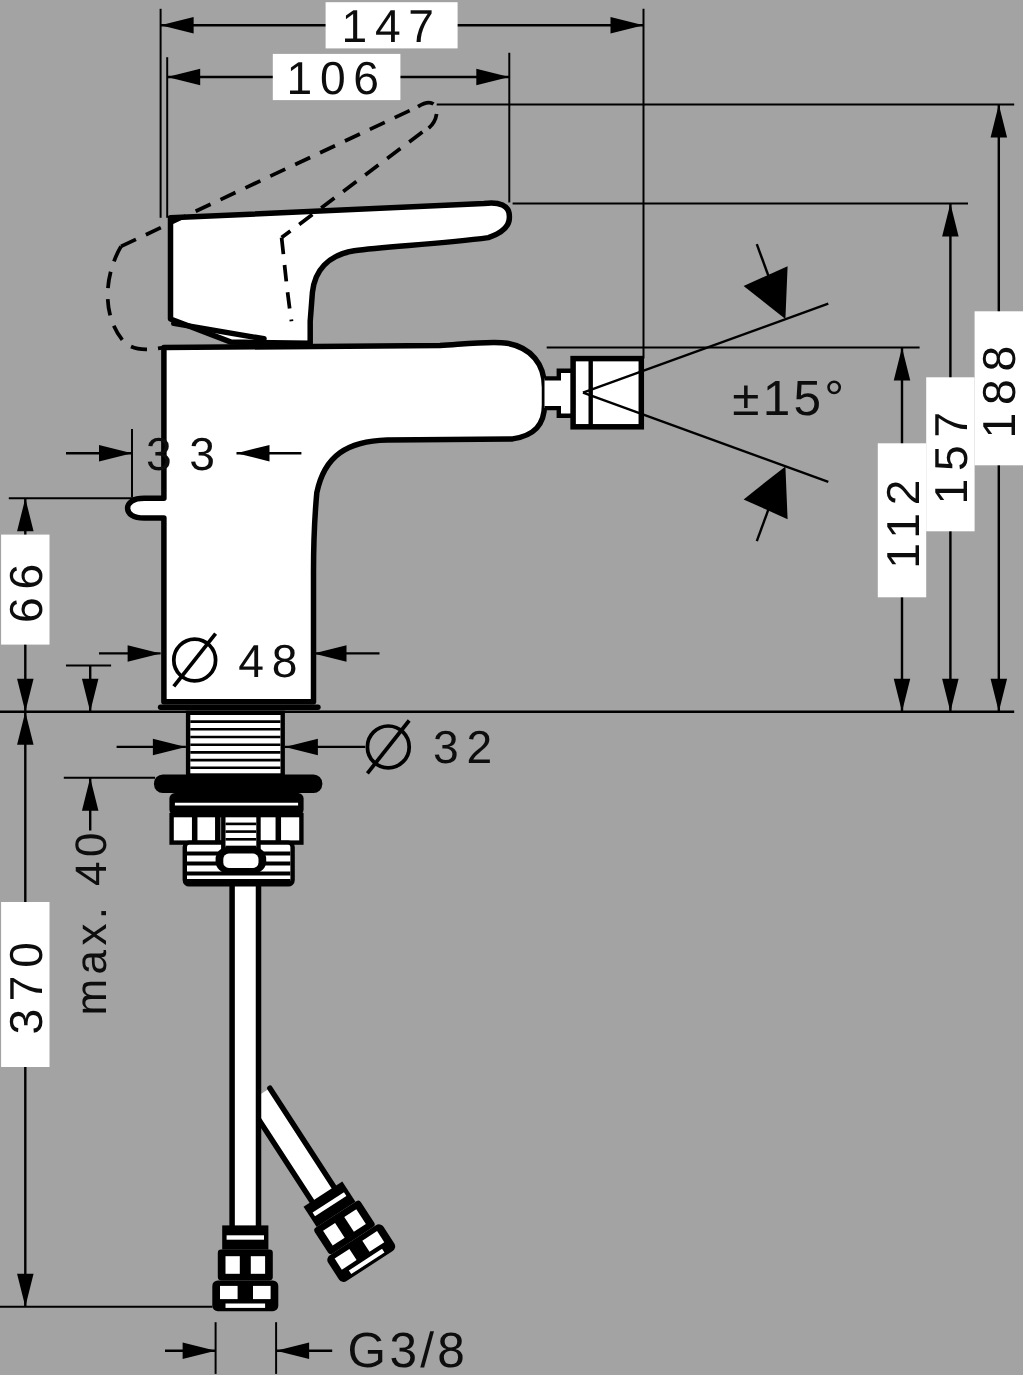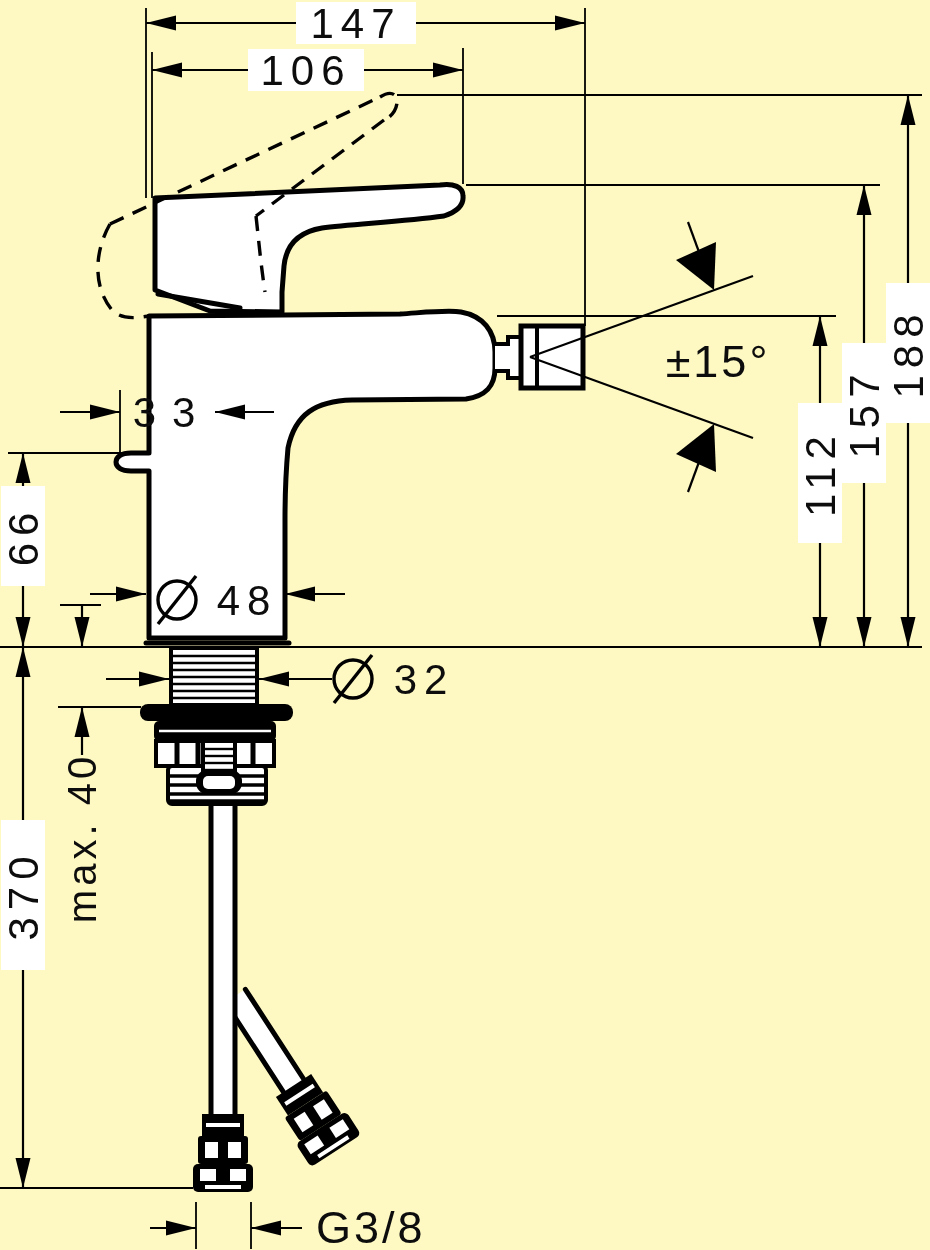--- a/index.html
+++ b/index.html
@@ -1,16 +1,16 @@
 <!DOCTYPE html>
 <html><head>
 <meta charset="utf-8">
 <style>
   html,body{margin:0;padding:0;background:#fff;}
-  .page{width:930px;height:1250px;background:#fef9c3;overflow:hidden;}
+  .page{width:930px;height:1250px;background:#a3a3a3;overflow:hidden;}
   svg{display:block;}
   .outline{fill:#fff;stroke:#000;stroke-width:5;stroke-linejoin:round;stroke-linecap:round;}
   .thickline{stroke:#000;stroke-width:5;stroke-linecap:round;fill:none;}
   .dim{stroke:#000;stroke-width:2.2;fill:none;}
   .thin{stroke:#000;stroke-width:1.8;fill:none;}
   .dash{stroke:#000;stroke-width:3.4;fill:none;stroke-dasharray:15 10;stroke-linecap:butt;}
   .blk{fill:#000;stroke:none;}
   .wht{fill:#fff;stroke:none;}
   .lbl{font-family:"Liberation Sans",sans-serif;font-size:42px;letter-spacing:7px;fill:#0d0d0d;}
   .lbl-wide{letter-spacing:16px;}

